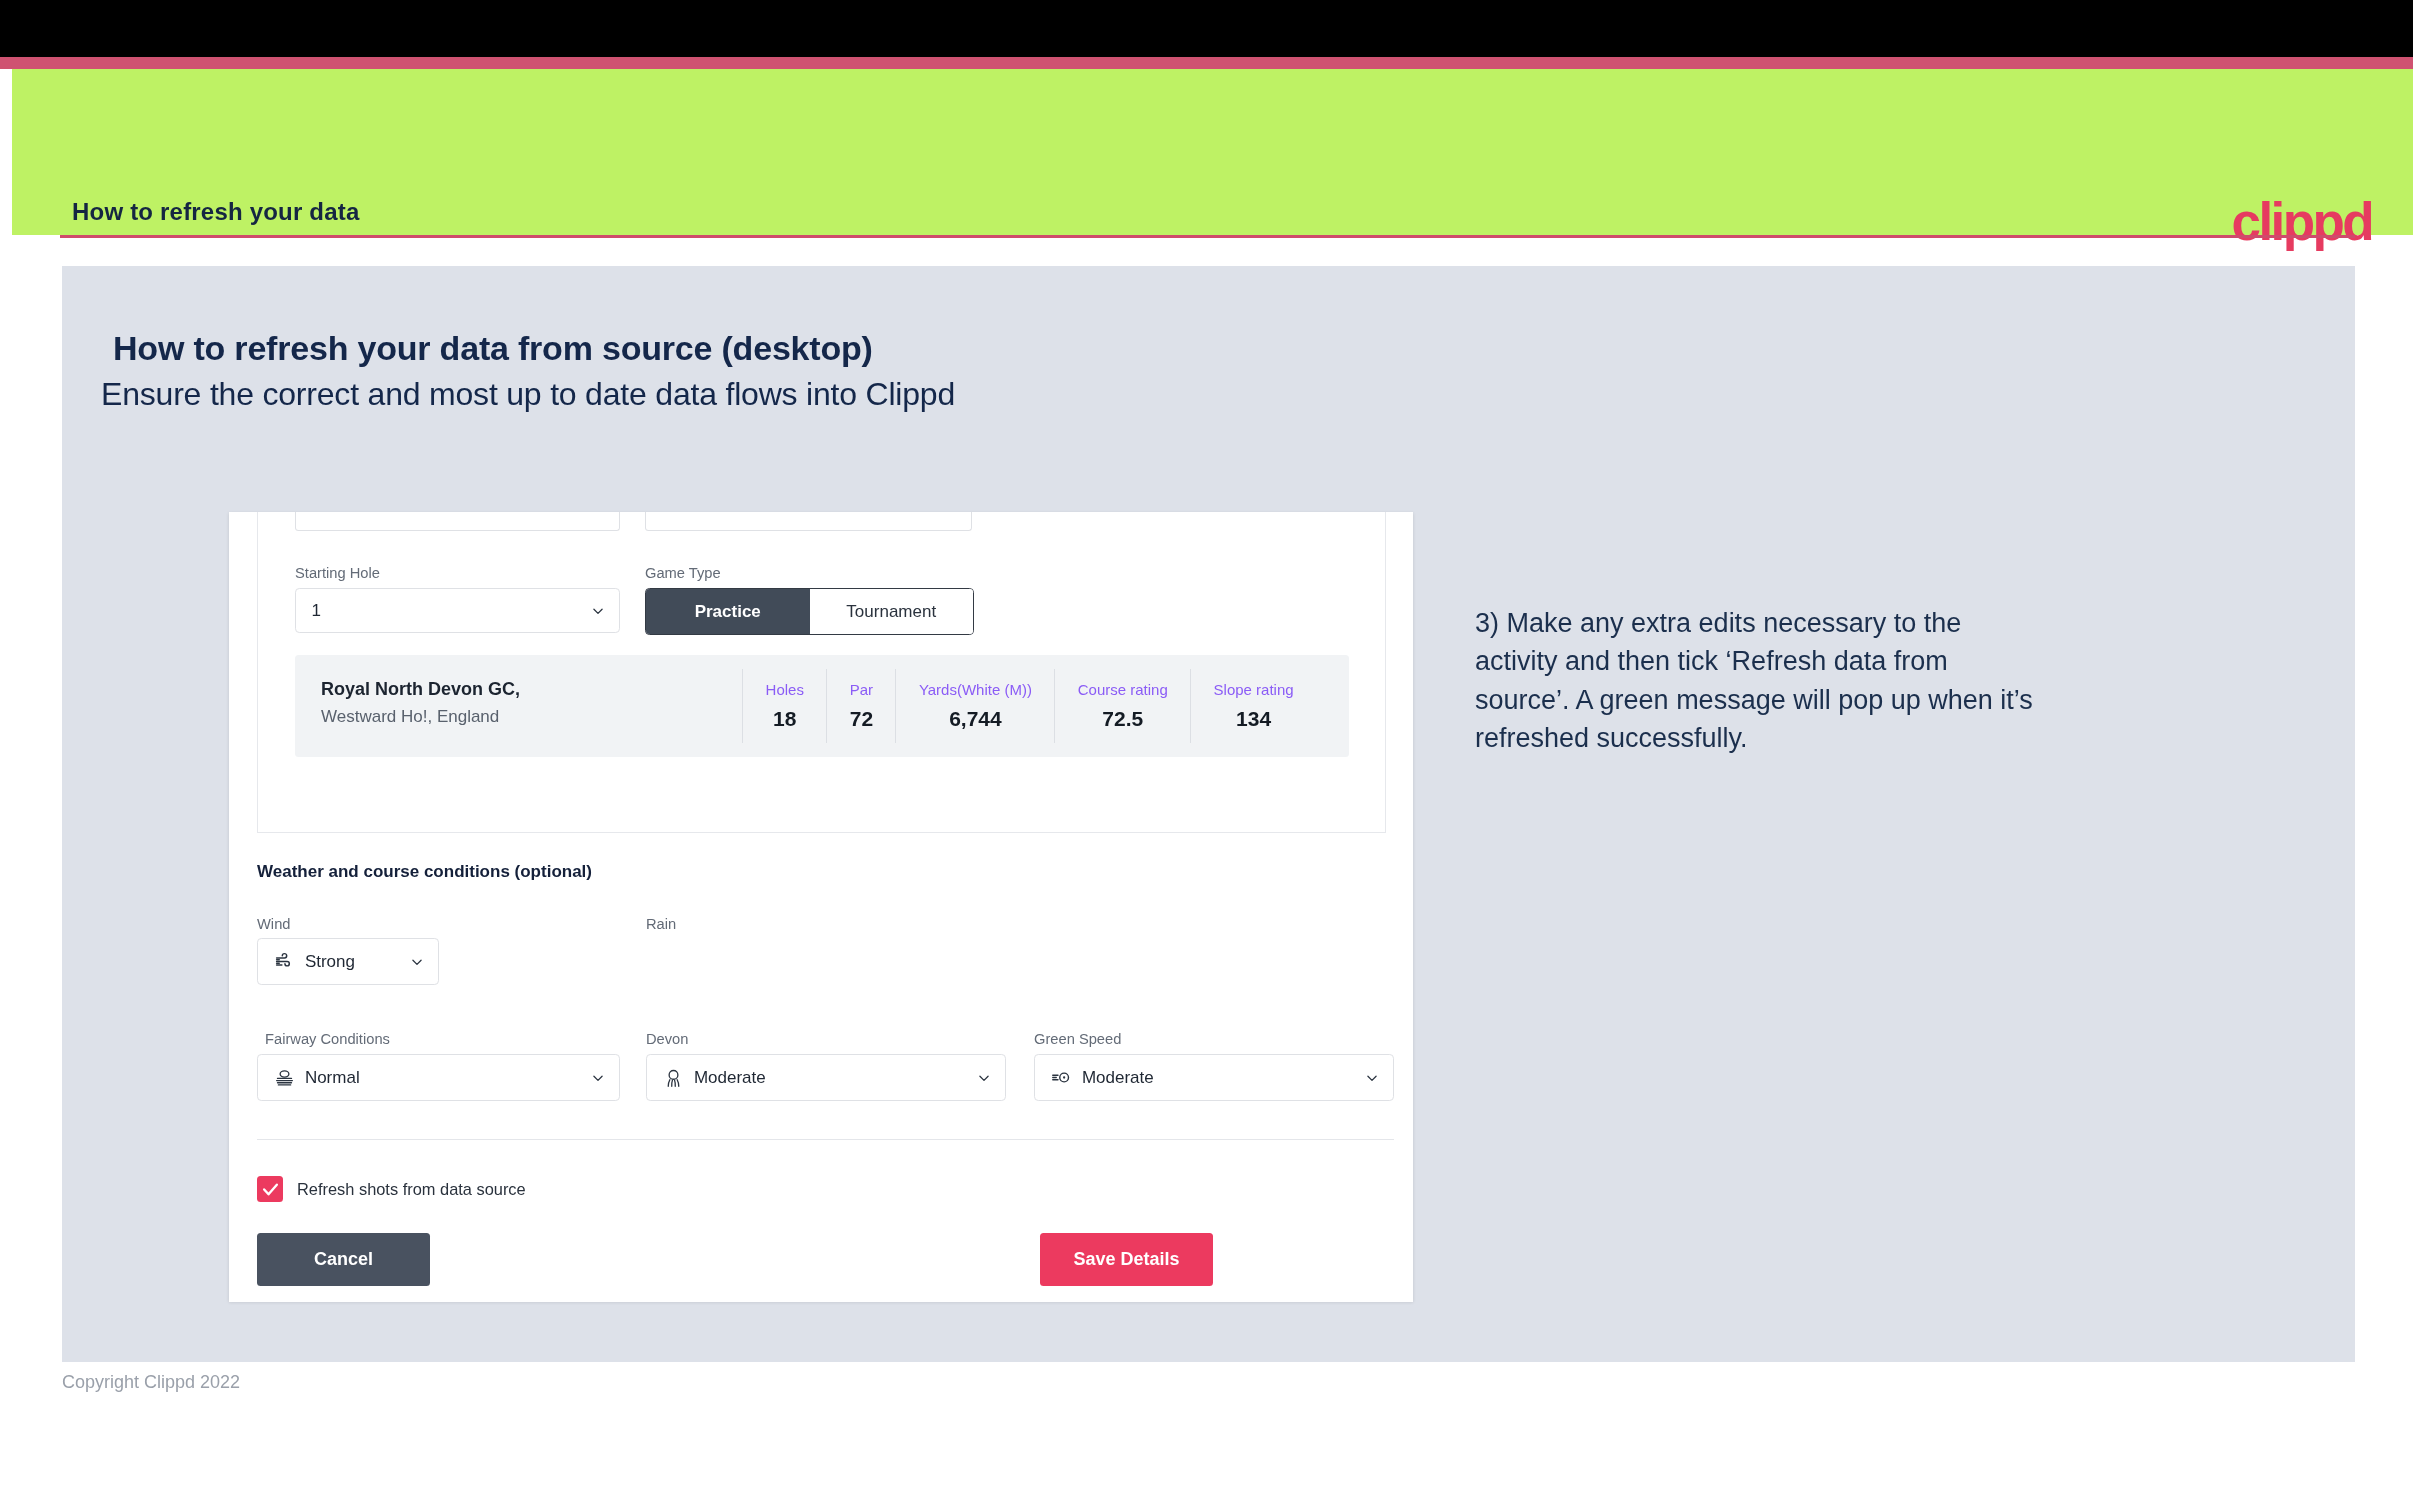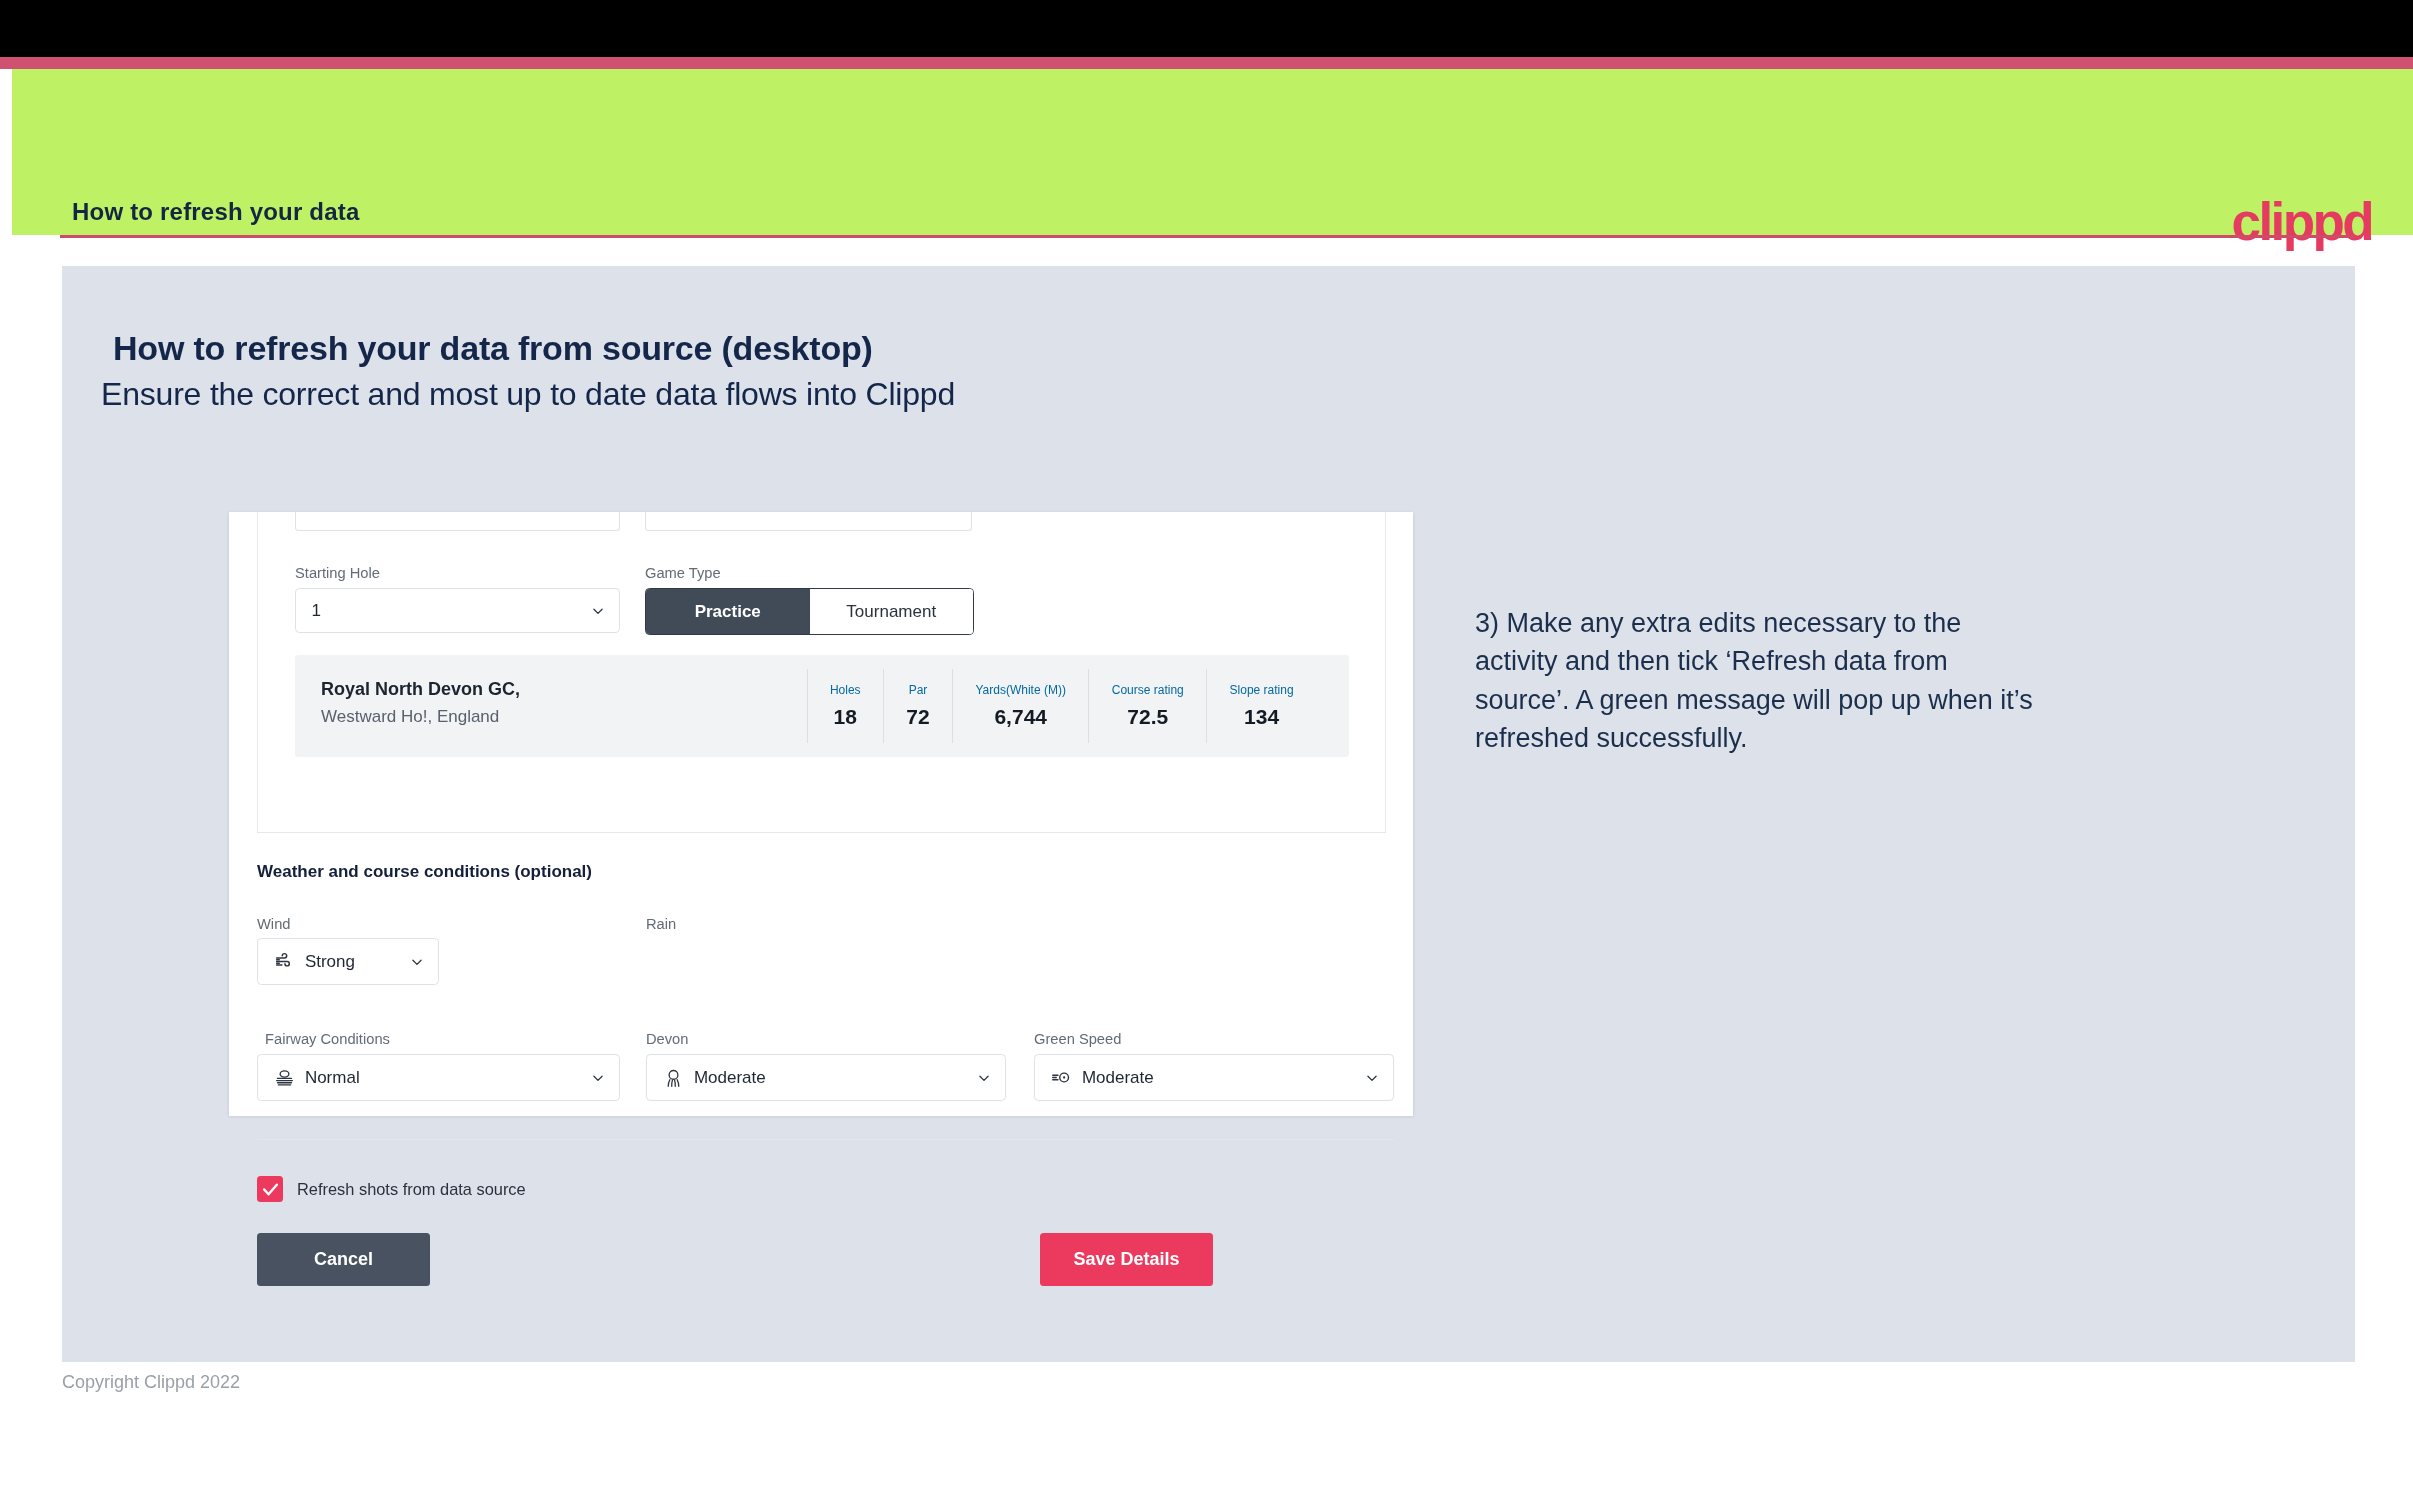--- a/index.html
+++ b/index.html
@@ -43,21 +43,21 @@
 
   
   .instructions{
     position:absolute;left:1413px;top:338px;width:570px;
     font-size:27px;line-height:1.42;color:#1b2f4d;
   }
 
   
   .appcard{
     position:absolute;left:167px;top:246px;
-    width:1184px;height:604px;background:#ffffff;
+    width:1184px;height:790px;background:#ffffff;
     box-shadow:0 0.9px 3.5px rgba(0,0,0,.12);
   }
   .app-inner{position:absolute;left:0;top:0;width:1184px;height:790px;}
 
   
   .scrollregion{
     position:absolute;left:28px;top:0px;width:1129px;height:321px;
     border:0.9px solid #e6e8ec;border-top:none;box-sizing:border-box;
     background:#ffffff;overflow:hidden;
   }
@@ -106,21 +106,21 @@
     position:absolute;left:37px;top:143px;width:1054px;height:102px;
     background:#f1f3f5;border-radius:3.5px;display:flex;align-items:center;
   }
   .course-name{position:absolute;left:26px;top:24px;font-size:18px;font-weight:bold;color:#1c2430;}
   .course-loc{position:absolute;left:26px;top:52px;font-size:17px;color:#59616d;}
   .stats{position:absolute;right:33px;top:14px;height:74px;display:flex;}
   .stat{
     padding:0 22.4px;display:flex;flex-direction:column;
     align-items:center;justify-content:center;border-left:0.9px solid #dcdfe4;
   }
-  .stat-k{font-size:12px;color:#0369a1;margin-bottom:8.6px;}
+  .stat-k{font-size:15px;color:#8b5cf6;margin-bottom:8.6px;}
   .stat-v{font-size:21px;color:#141b24;font-weight:bold;}
 
   
   .wsection-title{
     position:absolute;left:28px;top:350px;
     font-size:17px;font-weight:bold;color:#14203a;
   }
   .lbl-wind{position:absolute;left:28px;top:404px;}
   .sel-wind{position:absolute;left:28px;top:426px;width:182px;height:47px;}
   .lbl-rain{position:absolute;left:417px;top:404px;}

